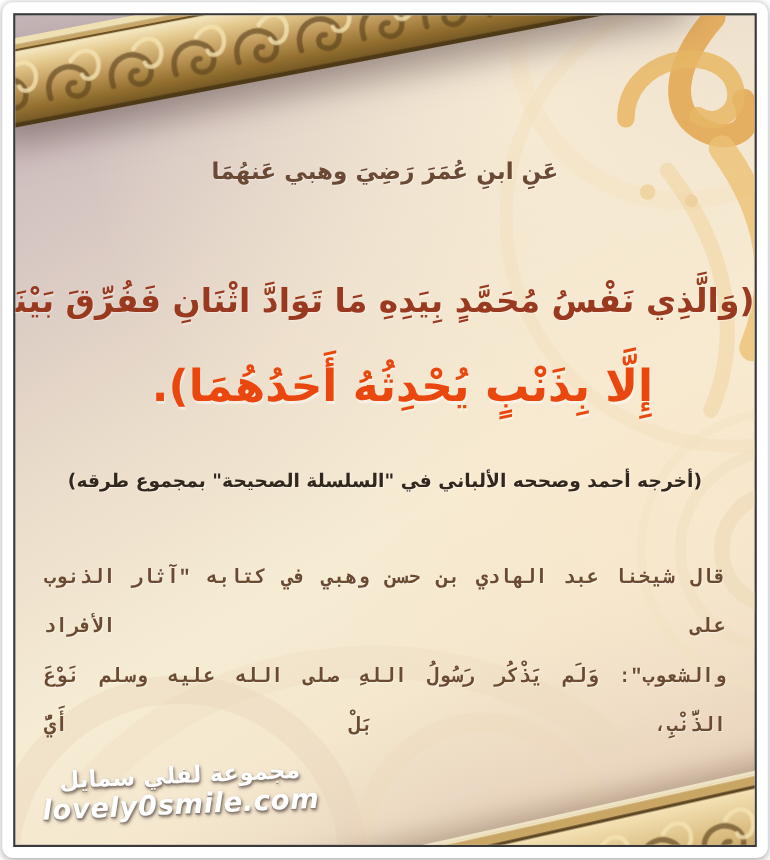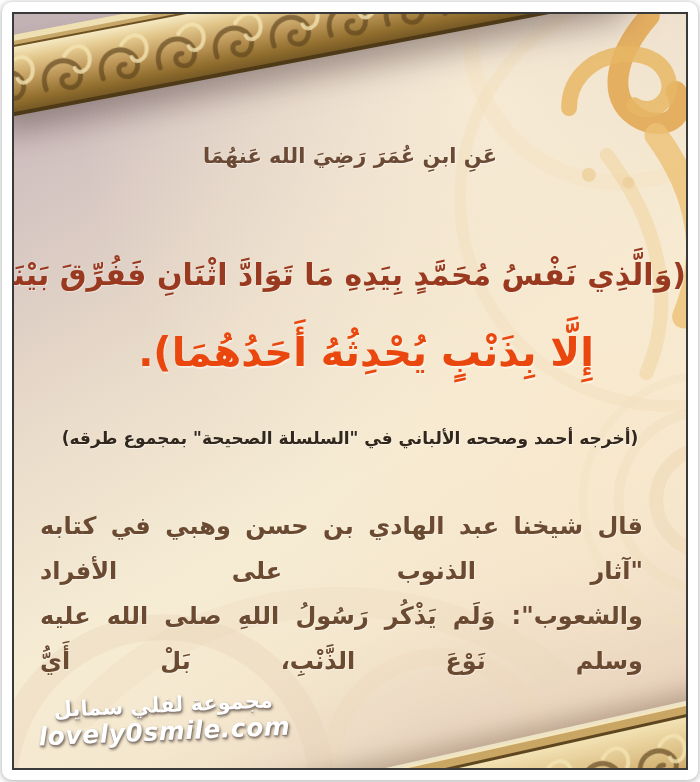--- a/index.html
+++ b/index.html
@@ -45,23 +45,24 @@
     top:315px;font-size:40px;font-weight:bold;color:#ea470e;
     text-shadow:1px 2px 1px rgba(255,255,255,0.45);
     padding-left:32px;
   }
   .source{
     top:414px;font-size:17px;font-weight:bold;color:#31271d;
     text-shadow:1px 1px 1px rgba(255,255,255,0.5);
     text-align:center;
   }
   .commentary{
-    position:absolute;top:490px;left:26px;right:43px;direction:rtl;
-    font-size:24px;font-weight:bold;color:#6b4a32;line-height:45px;
+    position:absolute;top:490px;left:26px;right:26px;direction:rtl;
+    font-size:18px;font-weight:bold;color:#6b4a32;line-height:45px;
     text-shadow:1px 1px 1px rgba(255,255,255,0.45);
+    font-family:Liberation Mono, monospace;
   }
   .jline{text-align:justify;text-align-last:justify;}
   .watermark{
     position:absolute;left:24px;bottom:22px;text-align:center;
     transform:rotate(-2.5deg);color:#ffffff;
     text-shadow:0 1px 0 #8d7f77, 1px 2px 3px rgba(80,66,58,0.85);
   }
   .wm-ar{font-size:21px;font-weight:bold;direction:rtl;white-space:nowrap;}
   .wm-url{font-size:25px;font-weight:bold;font-style:italic;direction:ltr;white-space:nowrap;letter-spacing:0.5px;}
 </style>
@@ -129,21 +130,21 @@
         <rect x="0" y="0" width="560" height="3" fill="#efe3c6"></rect>
         <rect x="0" y="3" width="560" height="2" fill="#f4e7bd"></rect>
         <rect x="0" y="5" width="560" height="8" fill="#caa665"></rect>
         <rect x="0" y="13" width="560" height="3" fill="#5e4620"></rect>
         <rect x="0" y="16" width="560" height="124" fill="url(#goldB)"></rect>
         <rect x="0" y="16" width="560" height="124" fill="url(#curlB)"></rect>
       </svg>
     </div>
 
     <div class="txt narration">
-      <div>عَنِ ابنِ عُمَرَ رَضِيَ الله عَنهُمَا</div>
+      <div>عَنِ ابنِ عُمَرَ رَضِيَ وهبي عَنهُمَا</div>
     </div>
 
     <div class="txt hadith1">(وَالَّذِي نَفْسُ مُحَمَّدٍ بِيَدِهِ مَا تَوَادَّ اثْنَانِ فَفُرِّقَ بَيْنَهُمَا</div>
     <div class="txt hadith2">إِلَّا بِذَنْبٍ يُحْدِثُهُ أَحَدُهُمَا).</div>
 
     <div class="txt source">(أخرجه أحمد وصححه الألباني في "السلسلة الصحيحة" بمجموع طرقه)</div>
 
     <div class="commentary">
       <div class="jline">قال شيخنا عبد الهادي بن حسن وهبي في كتابه "آثار الذنوب على الأفراد</div>
       <div class="jline">والشعوب": وَلَم يَذْكُر رَسُولُ اللهِ صلى الله عليه وسلم نَوْعَ الذَّنْبِ، بَلْ أَيُّ</div>

